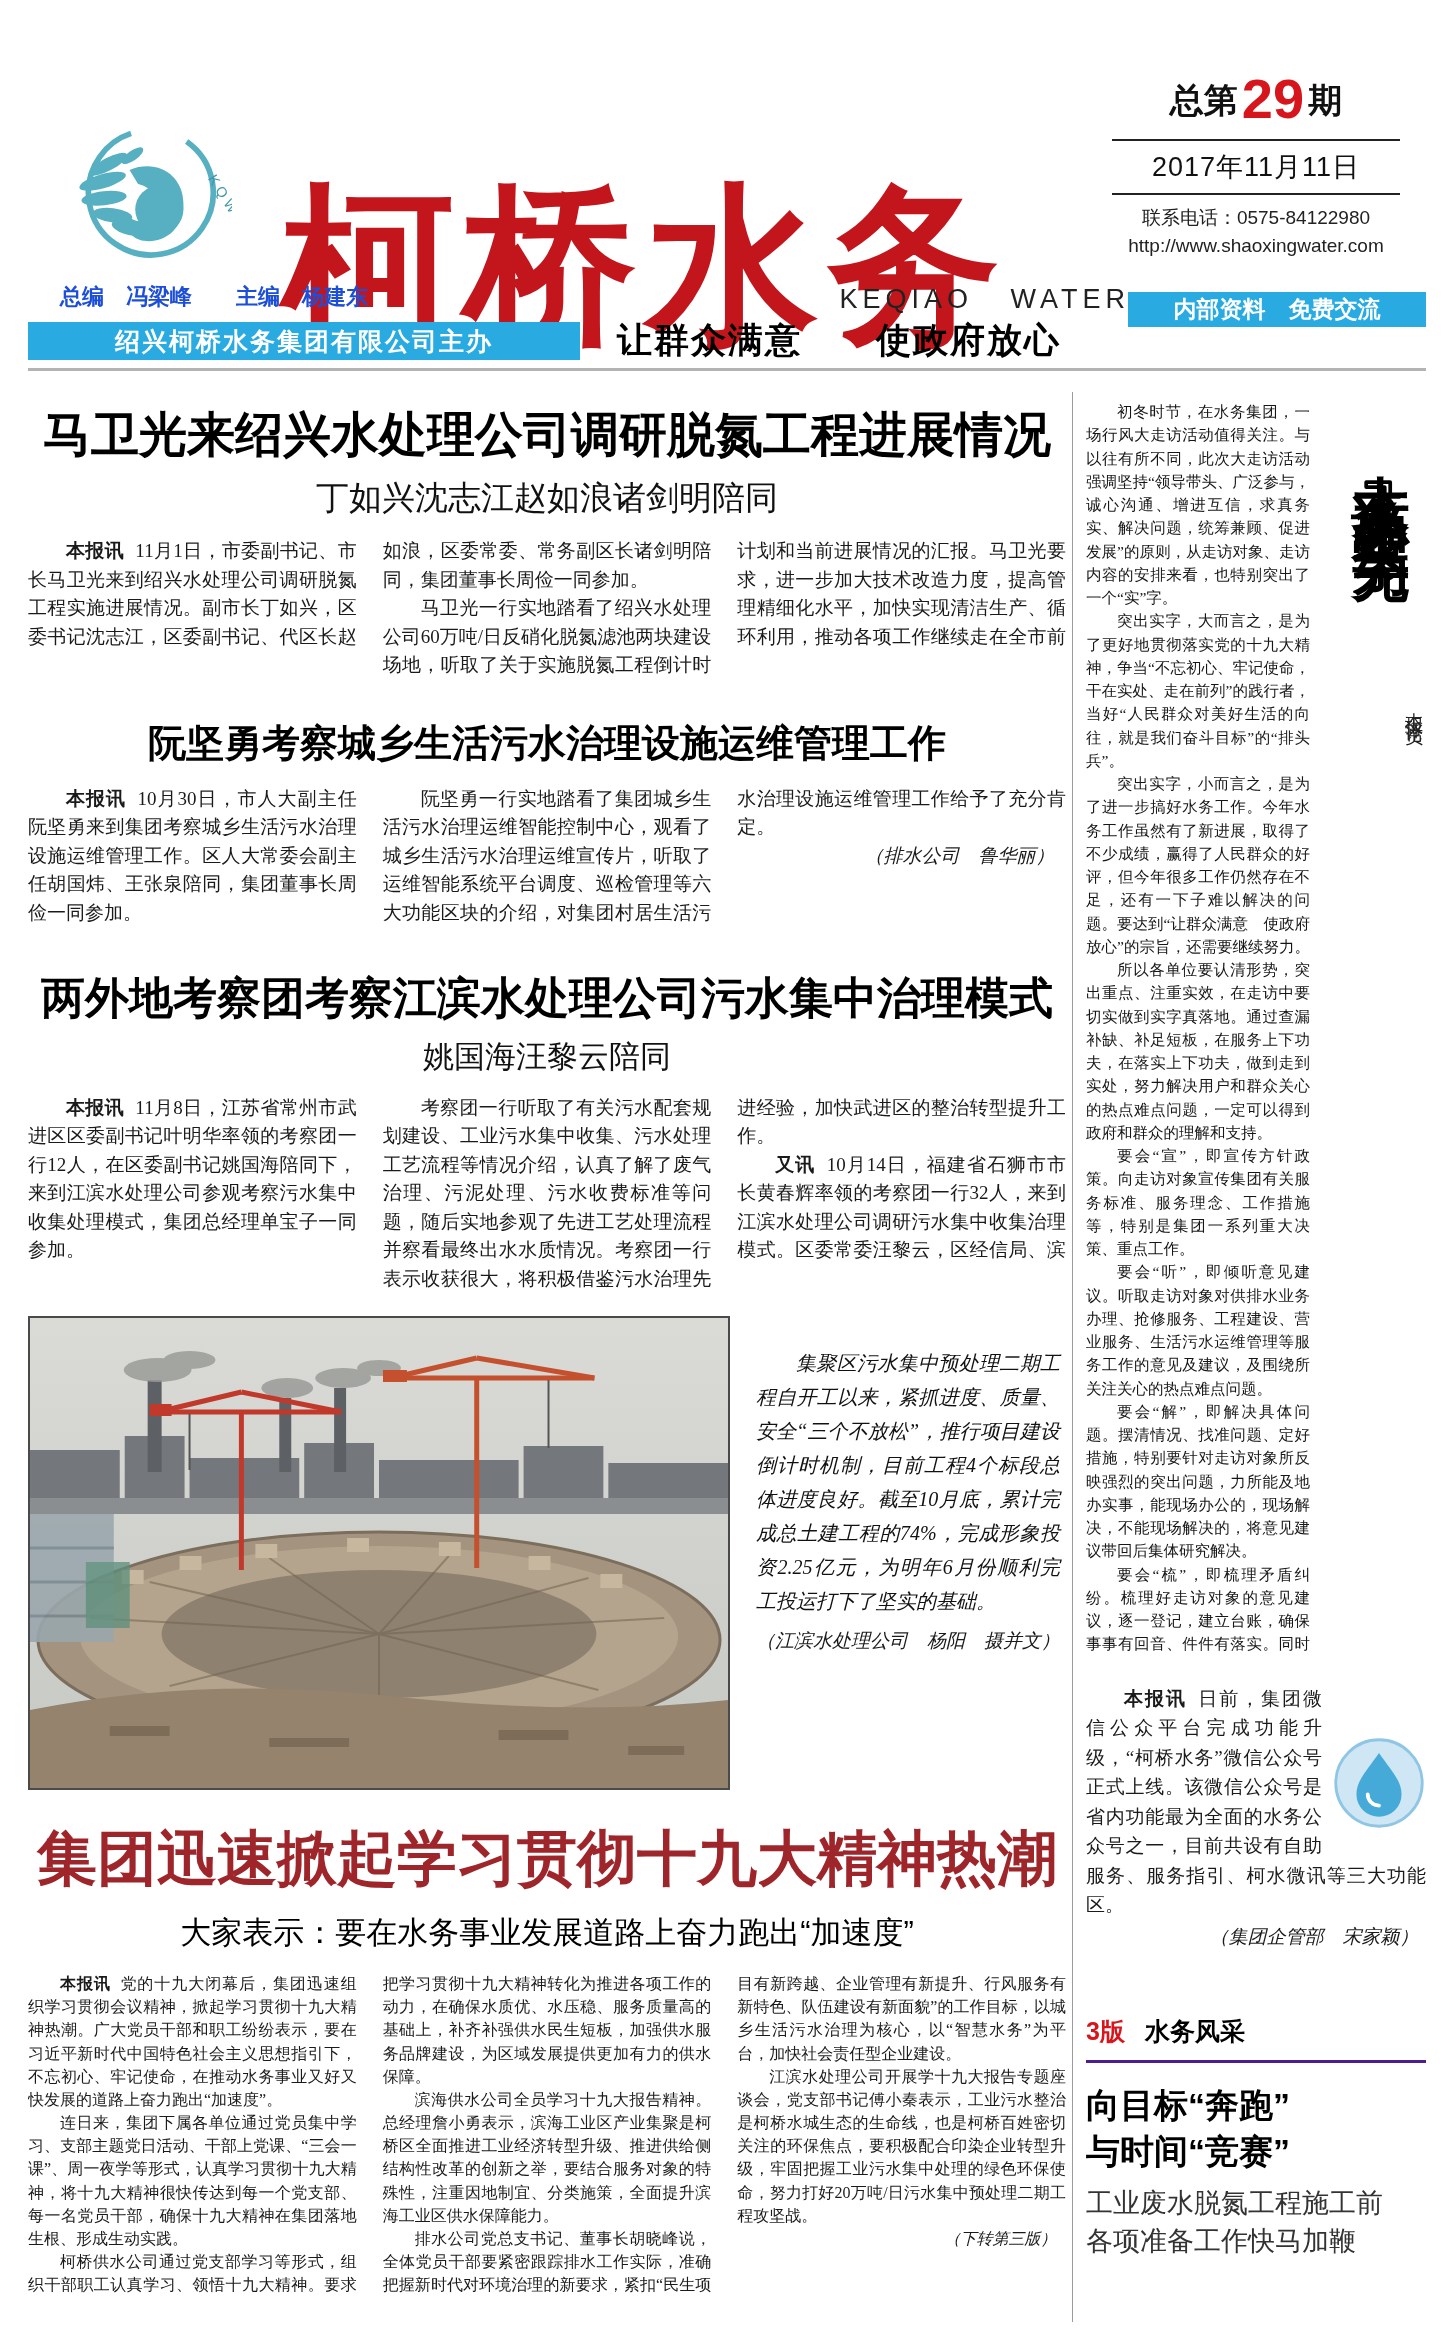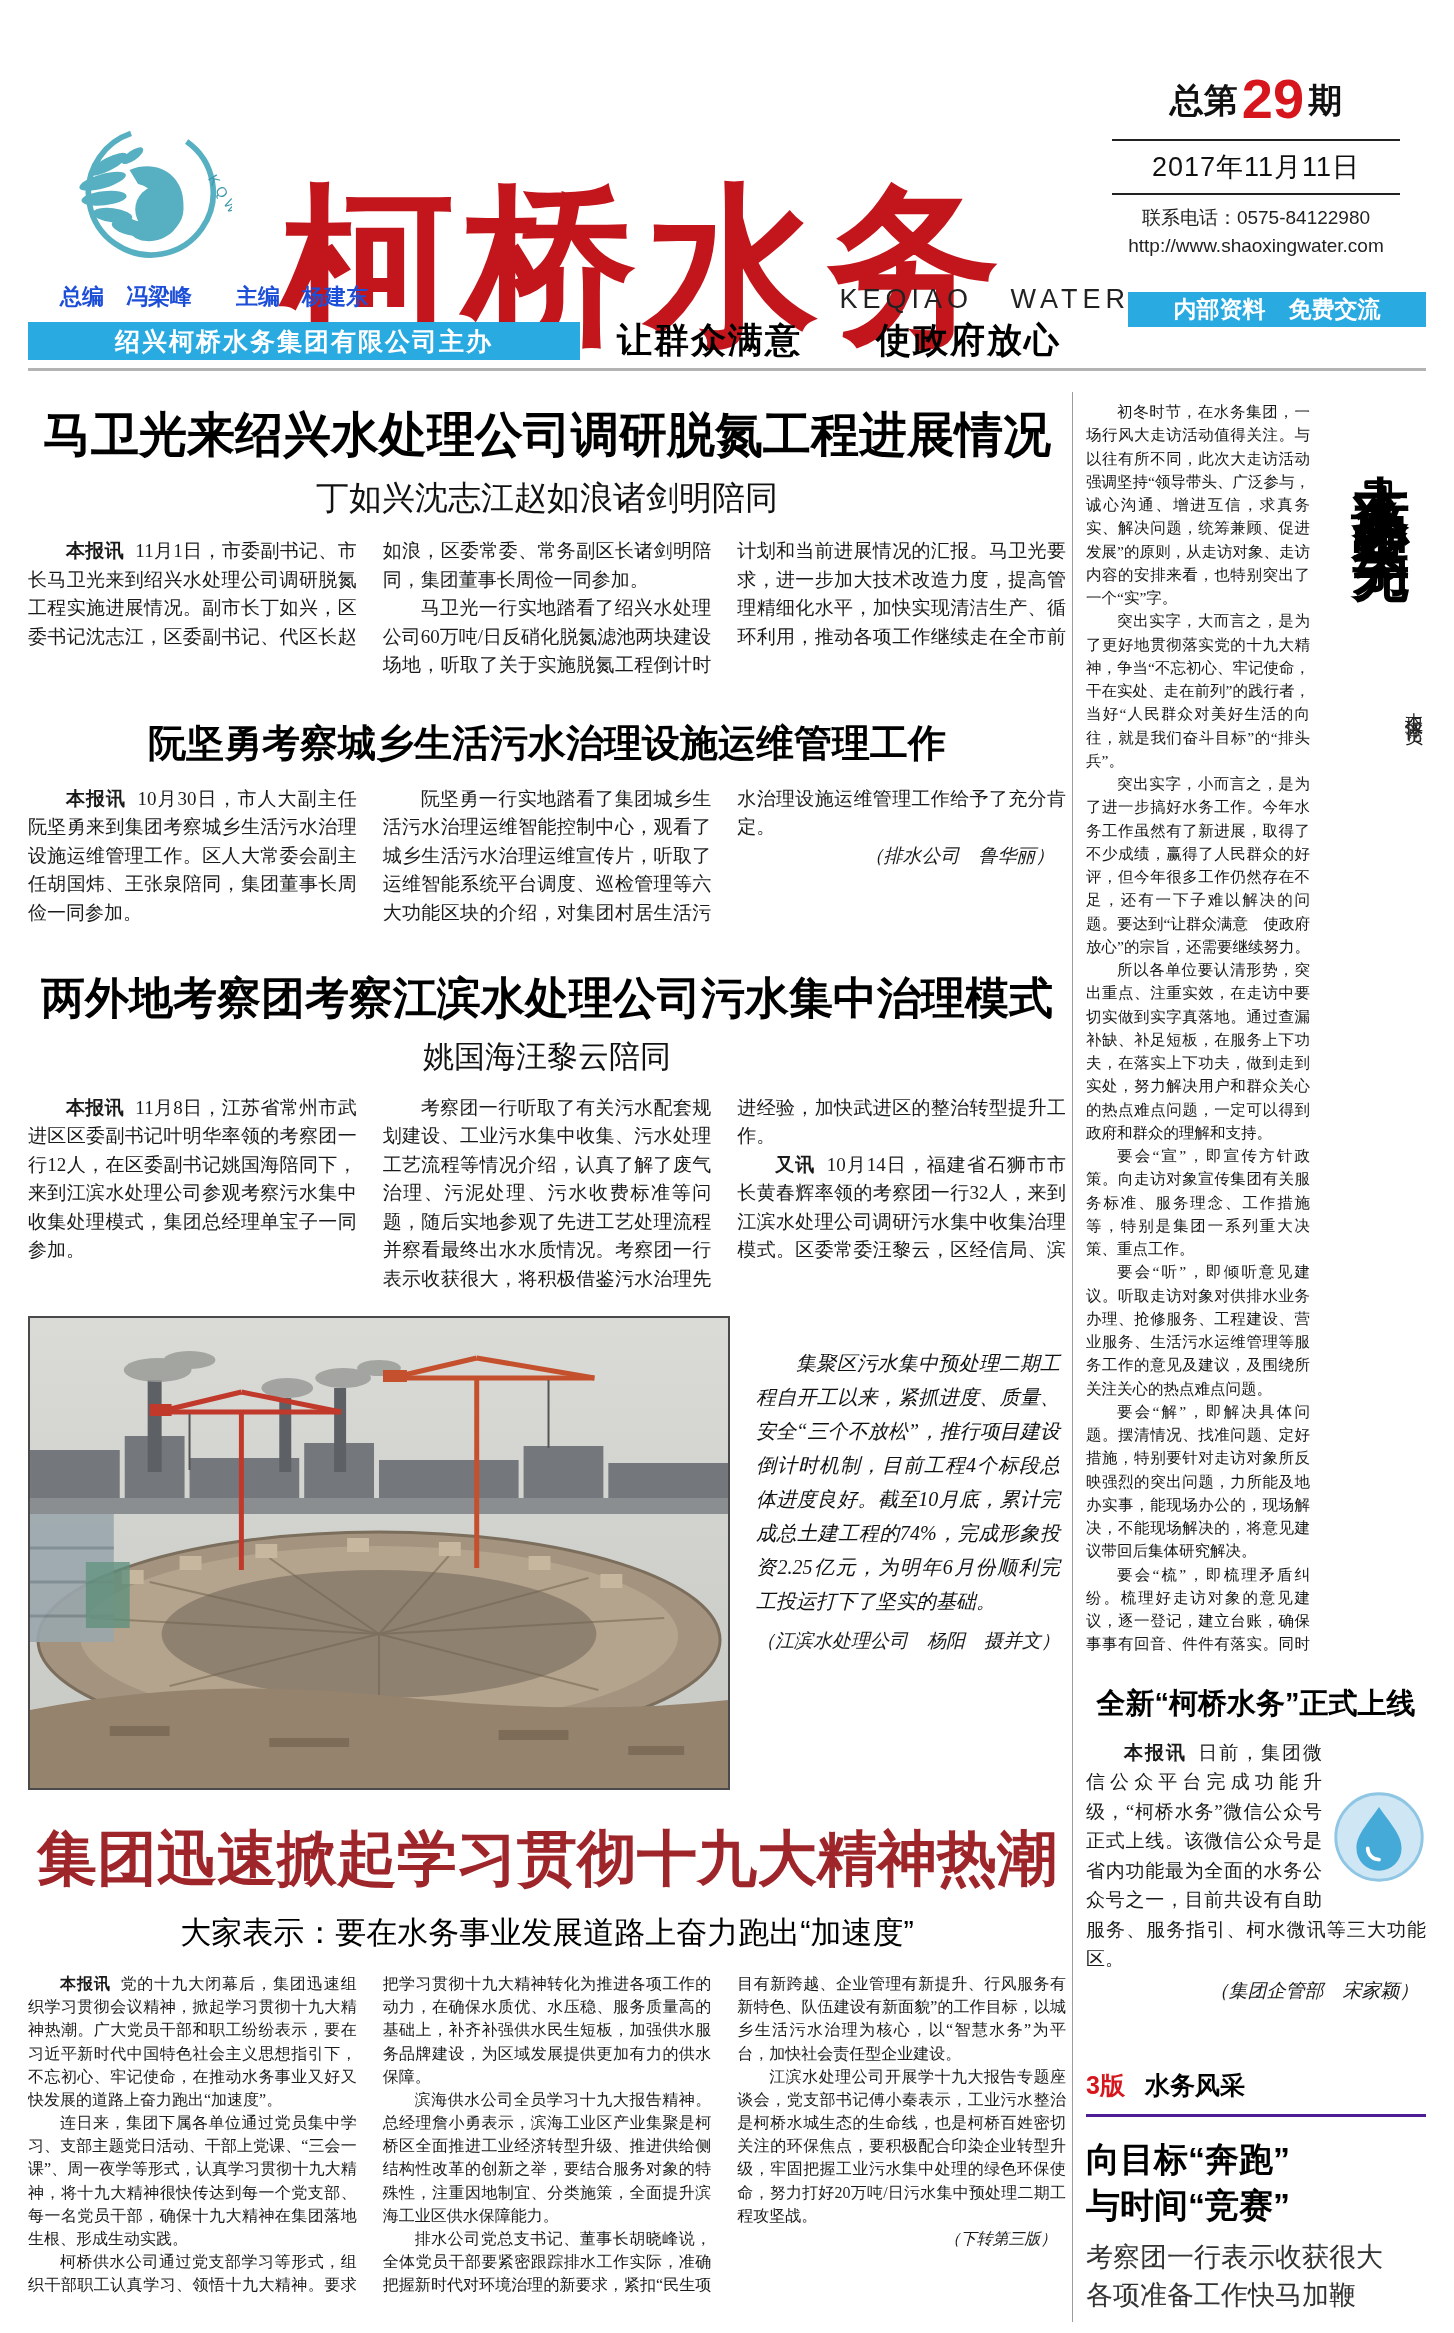--- a/index.html
+++ b/index.html
@@ -285,21 +285,20 @@
         <p>要会“宣”，即宣传方针政策。向走访对象宣传集团有关服务标准、服务理念、工作措施等，特别是集团一系列重大决策、重点工作。</p>
         <p>要会“听”，即倾听意见建议。听取走访对象对供排水业务办理、抢修服务、工程建设、营业服务、生活污水运维管理等服务工作的意见及建议，及围绕所关注关心的热点难点问题。</p>
         <p>要会“解”，即解决具体问题。摆清情况、找准问题、定好措施，特别要针对走访对象所反映强烈的突出问题，力所能及地办实事，能现场办公的，现场解决，不能现场解决的，将意见建议带回后集体研究解决。</p>
         <p>要会“梳”，即梳理矛盾纠纷。梳理好走访对象的意见建议，逐一登记，建立台账，确保事事有回音、件件有落实。同时要督查有力，各单位要切实做好走访活动落实情况的督查，层层推进，形成合力。</p>
       </div>
       <div class="vtitle sans">大走访务必『实』字为先</div>
       <div class="vbyline">本报评论员</div>
     </div>
 
     <div class="wechat">
-      <h3 class="wechat-h sans">全新“柯桥水务”正式上线</h3>
       <div class="wechat-body">
         <span class="emblem">
           <svg viewBox="0 0 100 100" width="94" height="94">
             <circle cx="50" cy="50" r="46" fill="#cfe7f5"></circle>
             <circle cx="50" cy="50" r="46" fill="none" stroke="#8fc6e4" stroke-width="3"></circle>
             <path d="M50 18 C64 38 74 48 74 62 A24 24 0 1 1 26 62 C26 48 36 38 50 18 Z" fill="#2e9fd4" opacity="0.85"></path>
             <path d="M38 62 A12 12 0 0 0 50 74" fill="none" stroke="#ffffff" stroke-width="4" stroke-linecap="round"></path>
           </svg>
         </span>
         <p><span class="lead">本报讯</span><span>日前，集团微信公众平台完成功能升级，“柯桥水务”微信公众号正式上线。该微信公众号是省内功能最为全面的水务公众号之一，目前共设有自助服务、服务指引、柯水微讯等三大功能区。</span></p>
@@ -309,19 +308,19 @@
 
     <div class="page3">
       <div class="p3-head sans">
         <span class="p3-page">3版</span><span>水务风采</span>
       </div>
       <div class="p3-title sans">
         <div>向目标“奔跑”</div>
         <div>与时间“竞赛”</div>
       </div>
       <div class="p3-subtitle">
-        <div>考察团一行表示收获很大</div>
+        <div>工业废水脱氮工程施工前</div>
         <div>各项准备工作快马加鞭</div>
       </div>
 
     </div>
   </aside>
 </div>
 
 </body></html>

